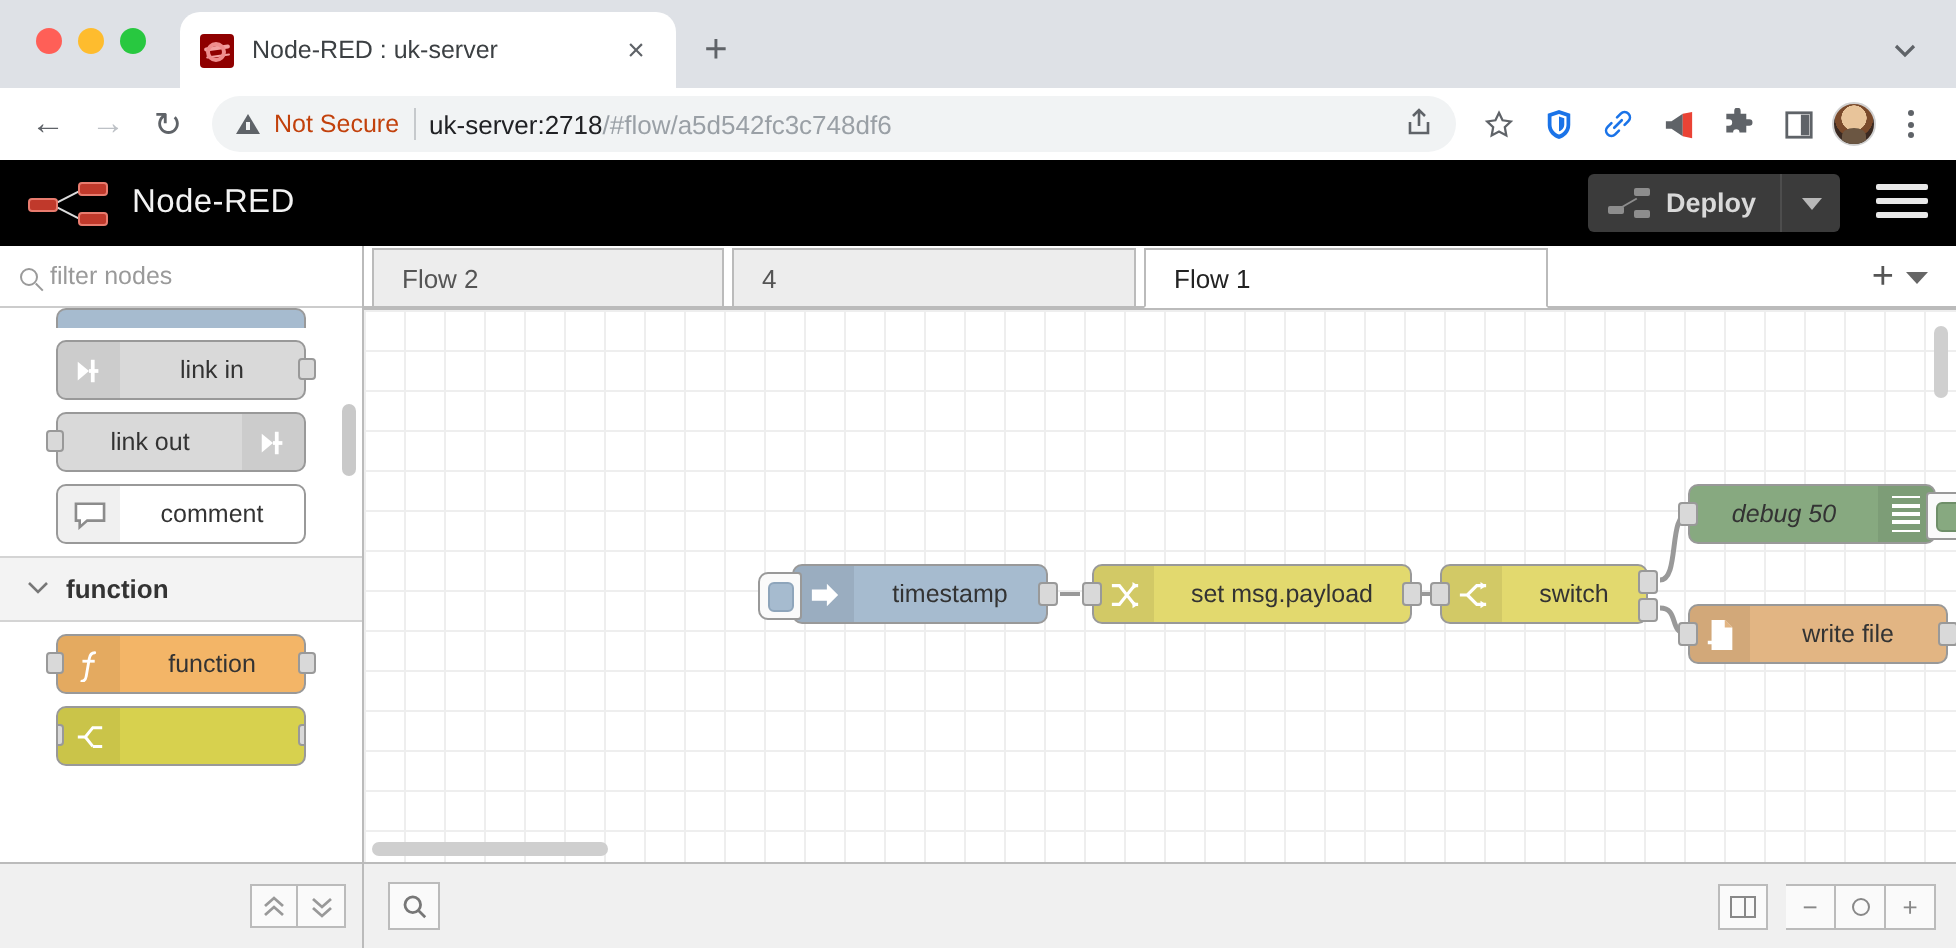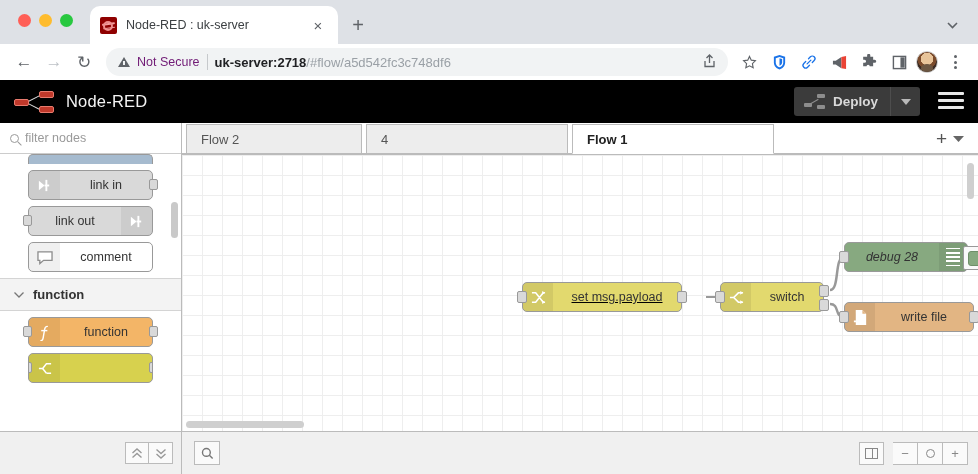--- a/index.html
+++ b/index.html
@@ -72,27 +72,27 @@
   }
   .warn-tri {
     width: 0; height: 0; border-left: 6px solid transparent;
     border-right: 6px solid transparent; border-bottom: 10px solid #5f6368;
     position: relative; flex: none;
   }
   .warn-tri::after {
     content: ""; position: absolute; left: -1px; top: 4px;
     width: 2px; height: 4px; background: #f1f3f4;
   }
-  .notsecure { font-size: 12.5px; color: #701a75; flex: none; }
+  .notsecure { font-size: 12.5px; color: #c2410c; flex: none; }
   .omni-sep { width: 1px; height: 16px; background: #c6c9cc; flex: none; }
   .url {
     font-size: 13px; color: #9aa0a6; white-space: nowrap;
     overflow: hidden; text-overflow: ellipsis;
   }
-  .url b { color: #202124; font-weight: 700; }
+  .url b { color: #202124; font-weight: 400; }
   .omni-share {
     margin-left: auto; color: #5f6368; font-size: 13px; flex: none;
   }
   .tb-icons { display: flex; align-items: center; gap: 4px; flex: none; }
   .tbi {
     width: 26px; height: 26px; display: flex; align-items: center;
     justify-content: center; color: #5f6368;
   }
   .avatar {
     width: 22px; height: 22px; border-radius: 50%;
@@ -243,21 +243,21 @@
   .ftab {
     height: 30px; background: #ededed; border: 1px solid #bbb;
     border-bottom: 1px solid #bbb;
     display: flex; align-items: center; padding: 0 14px;
     font-size: 13px; color: #555; margin-left: 4px; position: relative; z-index: 1;
   }
   .ftab.w1 { width: 176px; }
   .ftab.w2 { width: 202px; }
   .ftab.active {
     background: #fff; border-bottom-color: #fff;
-    color: #222; font-weight: bold; width: 202px; z-index: 2;
+    color: #222; font-weight: normal; width: 202px; z-index: 2;
   }
   .tab-actions {
     margin-left: auto; display: flex; align-items: center; gap: 6px;
     padding: 0 14px 4px 0; color: #666;
   }
   .tab-plus { font-size: 19px; font-weight: 300; color: #555; }
   .tab-caret { font-size: 9px; color: #666; }
 
   .canvas {
     flex: 1; position: relative; overflow: hidden;
@@ -591,22 +591,34 @@
     <div class="canvas">
 
       <svg class="wires">
         <path d="M348 142 L358 142" stroke="#999" stroke-width="2" fill="none"></path>
         <path d="M524 142 L538 142" stroke="#999" stroke-width="2" fill="none"></path>
         <path d="M648 135 C658 135 652 102 662 102" stroke="#999" stroke-width="2.5" fill="none"></path>
         <path d="M648 149 C658 149 652 162 662 162" stroke="#999" stroke-width="2.5" fill="none"></path>
         <path d="M798 162 L812 162" stroke="#999" stroke-width="2.5" fill="none"></path>
       </svg>
 
-
-      <div class="node change" style="left:340px; top:127px; width:160px;text-decoration:underline;">
+      <div class="node inject" style="left:214px; top:127px; width:128px;">
+        <div class="inject-btn">
+            <i></i>
+          </div>
+        <div class="n-icon">
+          <svg width="17" height="15" viewBox="0 0 18 16">
+              <path d="M2 5h8V2l6 6-6 6v-3H2z" fill="#fff"></path>
+            </svg>
+        </div>
+        <div class="nlabel">timestamp</div>
+        <div class="n-port out"></div>
+      </div>
+
+      <div class="node change" style="left:364px; top:127px; width:160px;">
         <div class="n-icon">
           <svg width="17" height="15" viewBox="0 0 18 16">
               <path d="M2 3h4l8 10h2M2 13h4l8-10h2" stroke="#fff" stroke-width="1.7" fill="none"></path>
               <path d="M13 1l3 2-3 2M13 11l3 2-3 2" fill="#fff"></path>
             </svg>
         </div>
         <div class="nlabel">set msg.payload</div>
         <div class="n-port in"></div>
         <div class="n-port out"></div>
       </div>
@@ -618,21 +630,21 @@
               <path d="M13 1l3 2-3 2M13 11l3 2-3 2" fill="#fff"></path>
             </svg>
         </div>
         <div class="nlabel">switch</div>
         <div class="n-port in"></div>
         <div class="n-port o1"></div>
         <div class="n-port o2"></div>
       </div>
 
       <div class="node debug" style="left:662px; top:87px; width:124px;">
-        <div class="nlabel italic">debug 28</div>
+        <div class="nlabel italic">debug 50</div>
         <div class="dbg-lines">
             <i></i>
             <i></i>
             <i></i>
             <i></i>
             <i></i>
           </div>
         <div class="n-port in"></div>
         <div class="dbg-btn">
             <i></i>

